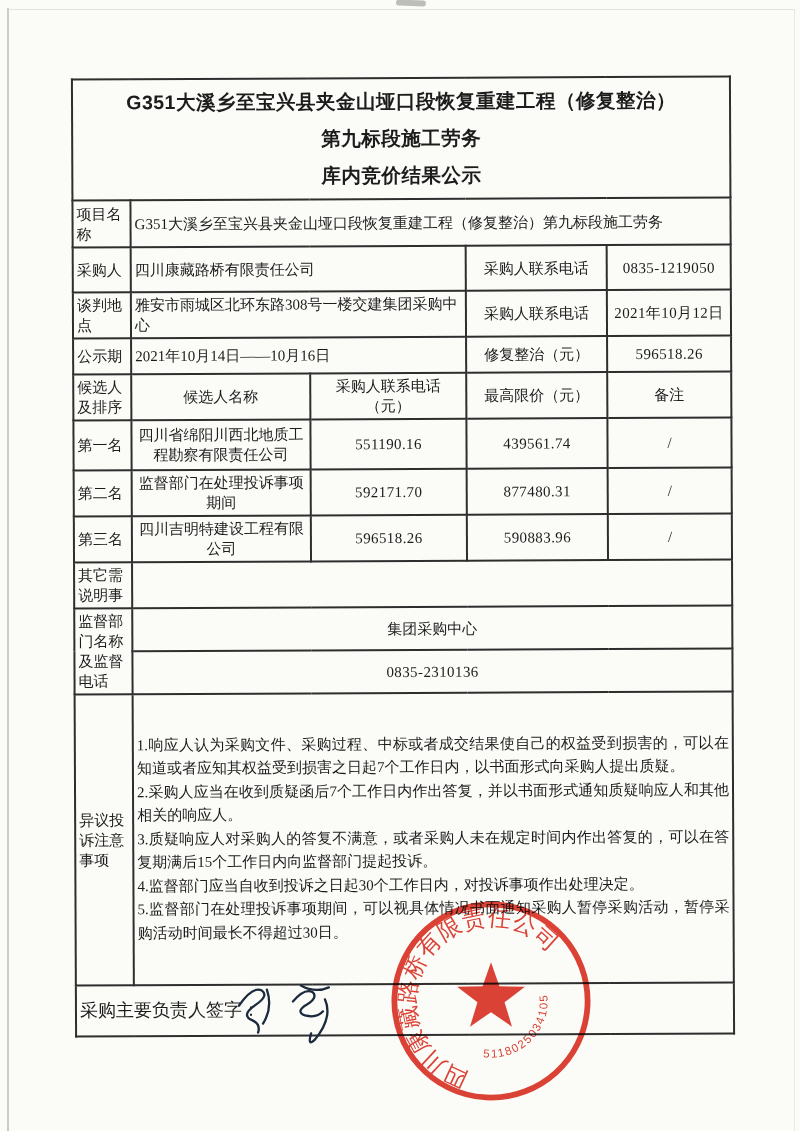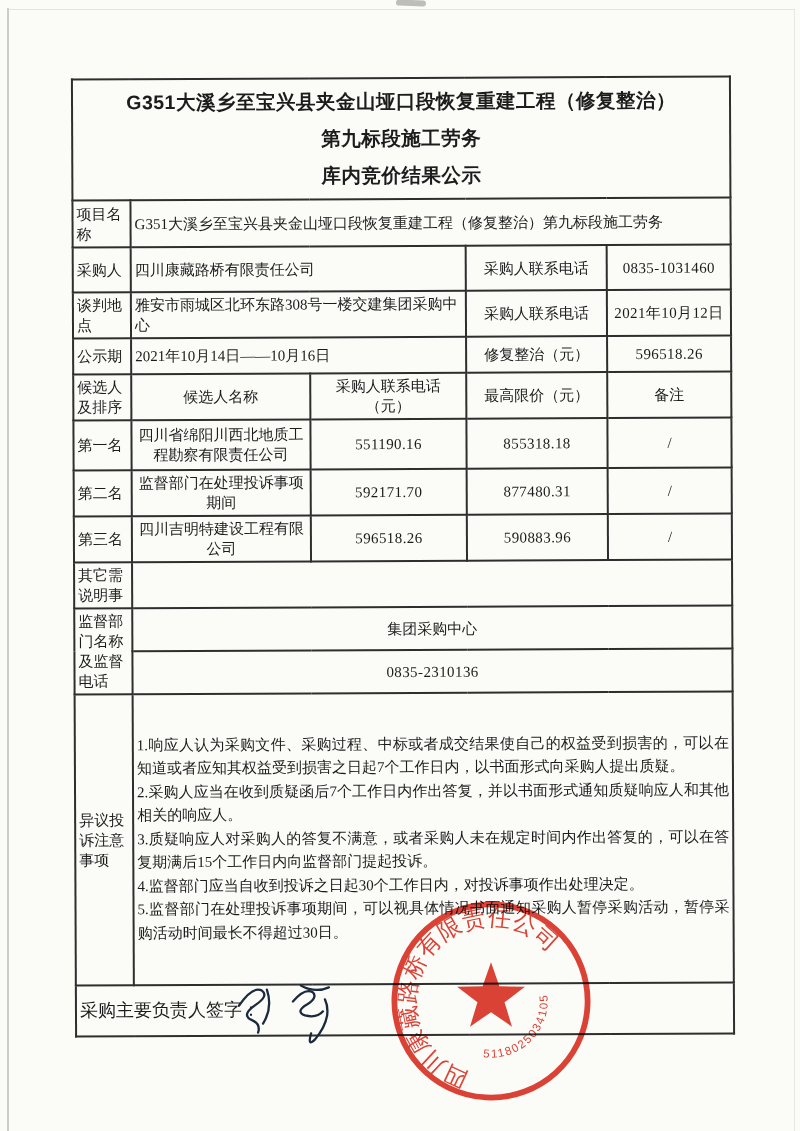--- a/index.html
+++ b/index.html
@@ -69,21 +69,21 @@
 
   <tr style="height:47px">
     <td class="lbl">项目名称</td>
     <td class="val-left" colspan="4">G351大溪乡至宝兴县夹金山垭口段恢复重建工程（修复整治）第九标段施工劳务</td>
   </tr>
 
   <tr style="height:45px">
     <td class="lbl">采购人</td>
     <td class="val-left" colspan="2">四川康藏路桥有限责任公司</td>
     <td class="ctr">采购人联系电话</td>
-    <td class="num">0835-1031460</td>
+    <td class="num">0835-1219050</td>
   </tr>
 
   <tr style="height:45px">
     <td class="lbl">谈判地点</td>
     <td class="val-left" colspan="2">雅安市雨城区北环东路308号一楼交建集团采购中心</td>
     <td class="ctr">采购人联系电话</td>
     <td class="num">2021年10月12日</td>
   </tr>
 
   <tr style="height:36px">
@@ -98,21 +98,21 @@
     <td class="ctr">候选人名称</td>
     <td class="ctr">采购人联系电话（元）</td>
     <td class="ctr">最高限价（元）</td>
     <td class="ctr">备注</td>
   </tr>
 
   <tr style="height:50px">
     <td class="lbl">第一名</td>
     <td class="ctr">四川省绵阳川西北地质工程勘察有限责任公司</td>
     <td class="num">551190.16</td>
-    <td class="num">855318.18</td>
+    <td class="num">439561.74</td>
     <td class="ctr">/</td>
   </tr>
   <tr style="height:45px">
     <td class="lbl">第二名</td>
     <td class="ctr">监督部门在处理投诉事项期间</td>
     <td class="num">592171.70</td>
     <td class="num">877480.31</td>
     <td class="ctr">/</td>
   </tr>
   <tr style="height:45px">

